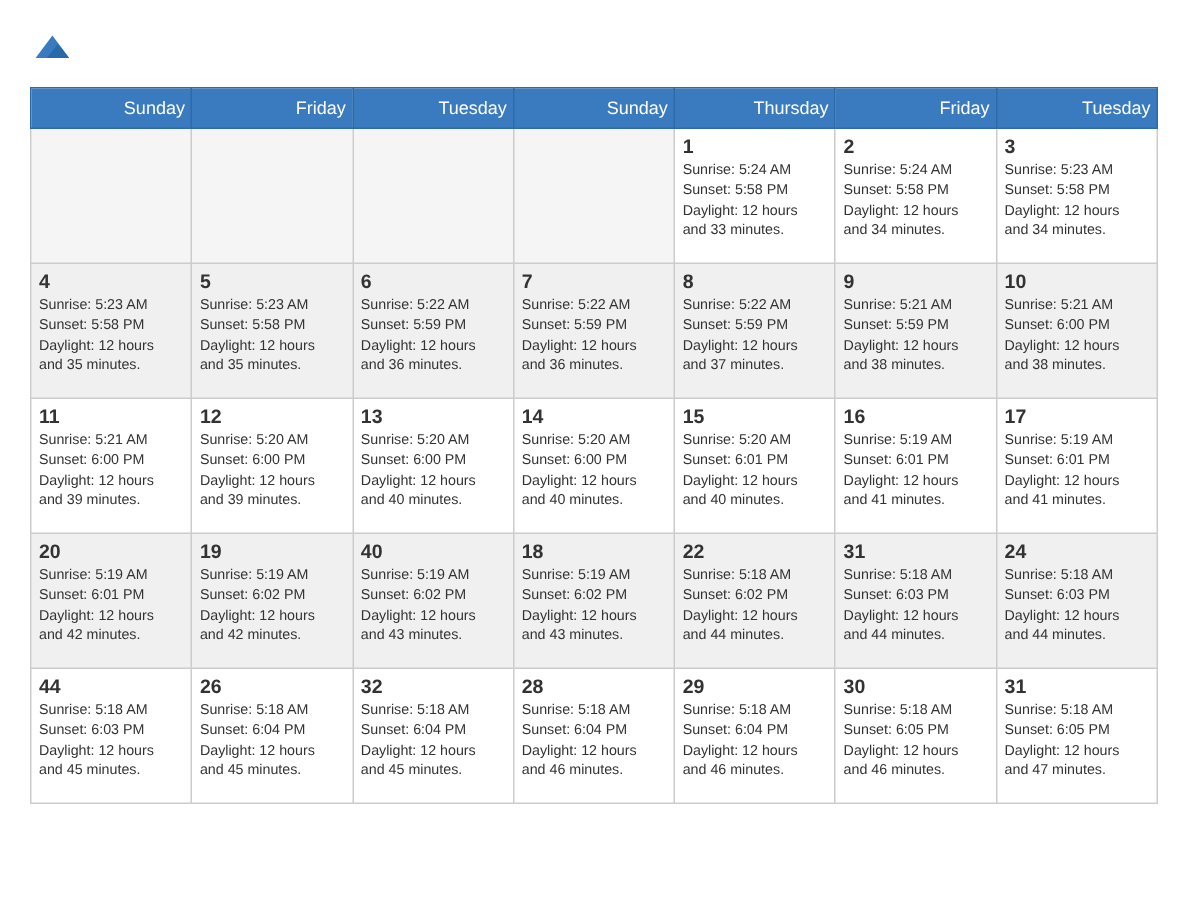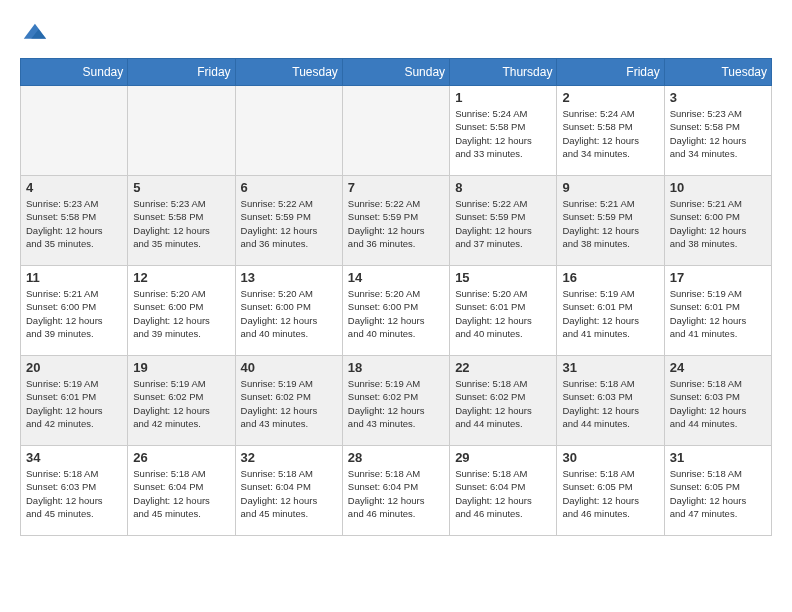--- a/index.html
+++ b/index.html
@@ -288,21 +288,21 @@
         <td class="gray-row">
           <span class="day-number">24</span>
           <div class="day-info" style="white-space: pre-line;">Sunrise: 5:18 AM
 Sunset: 6:03 PM
 Daylight: 12 hours
 and 44 minutes.</div>
         </td>
       </tr>
       <tr>
         <td>
-          <span class="day-number">34</span>
+          <span class="day-number">44</span>
           <div class="day-info" style="white-space: pre-line;">Sunrise: 5:18 AM
 Sunset: 6:03 PM
 Daylight: 12 hours
 and 45 minutes.</div>
         </td>
         <td>
           <span class="day-number">26</span>
           <div class="day-info" style="white-space: pre-line;">Sunrise: 5:18 AM
 Sunset: 6:04 PM
 Daylight: 12 hours

